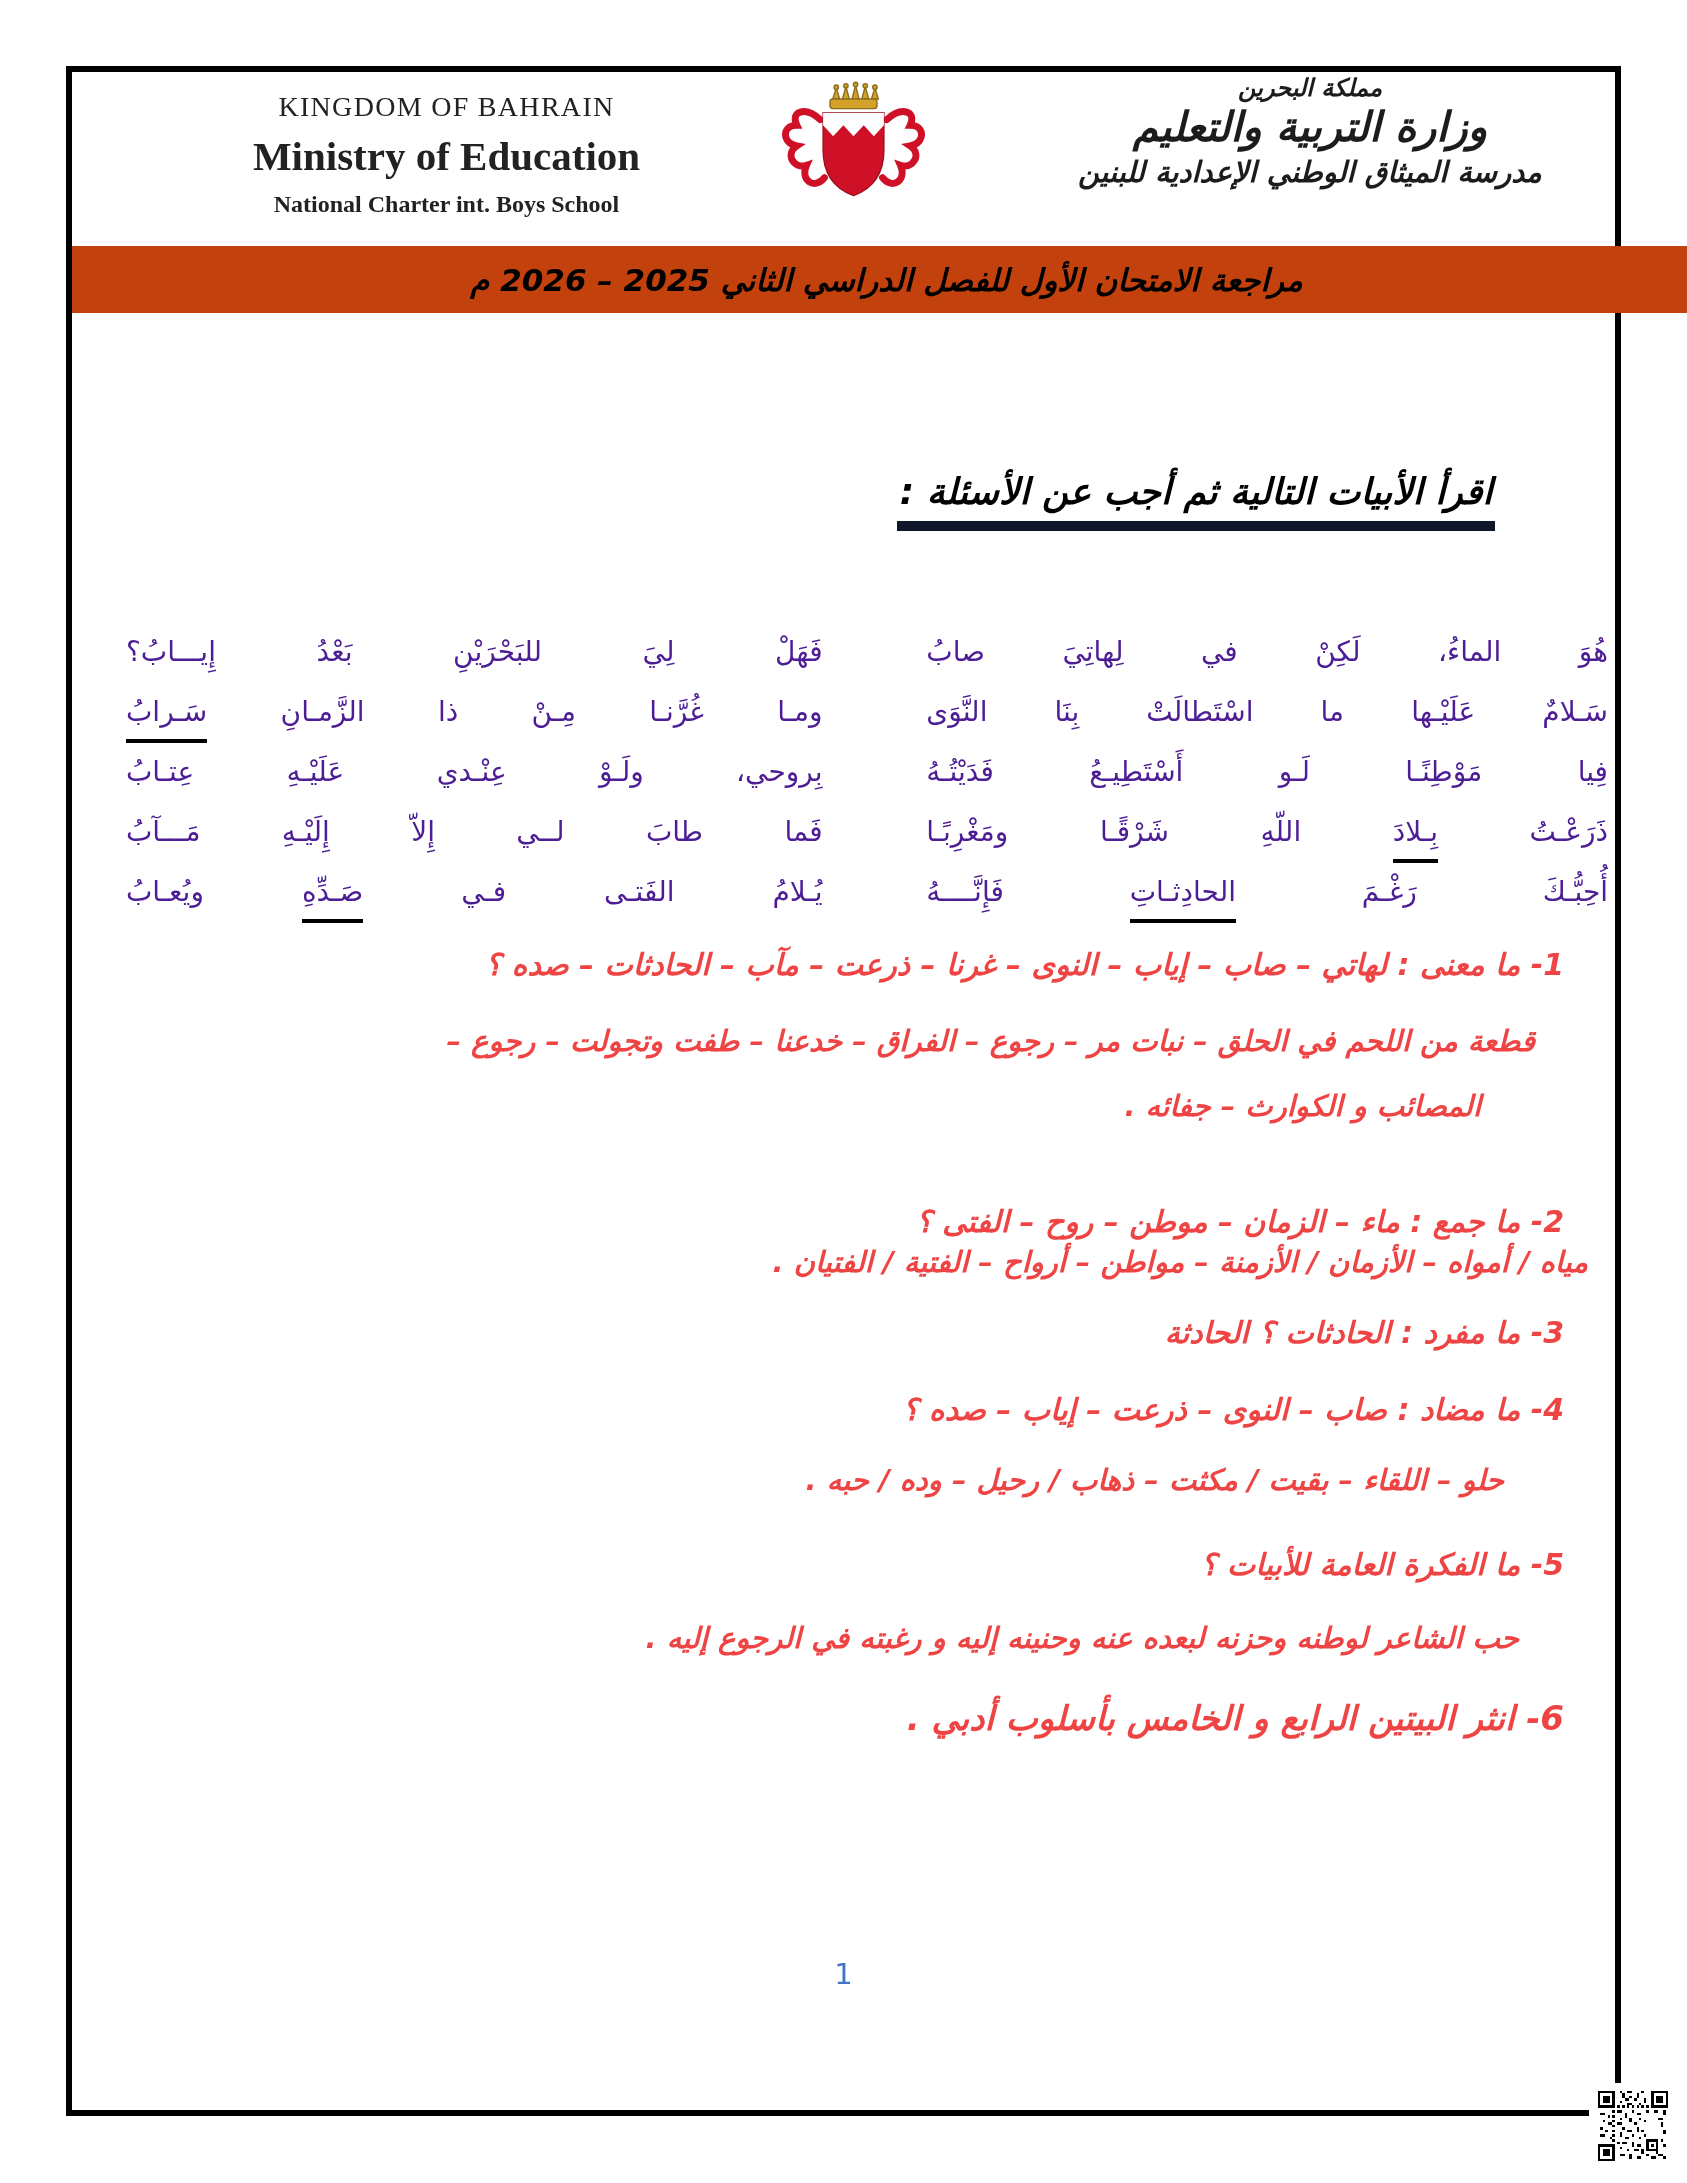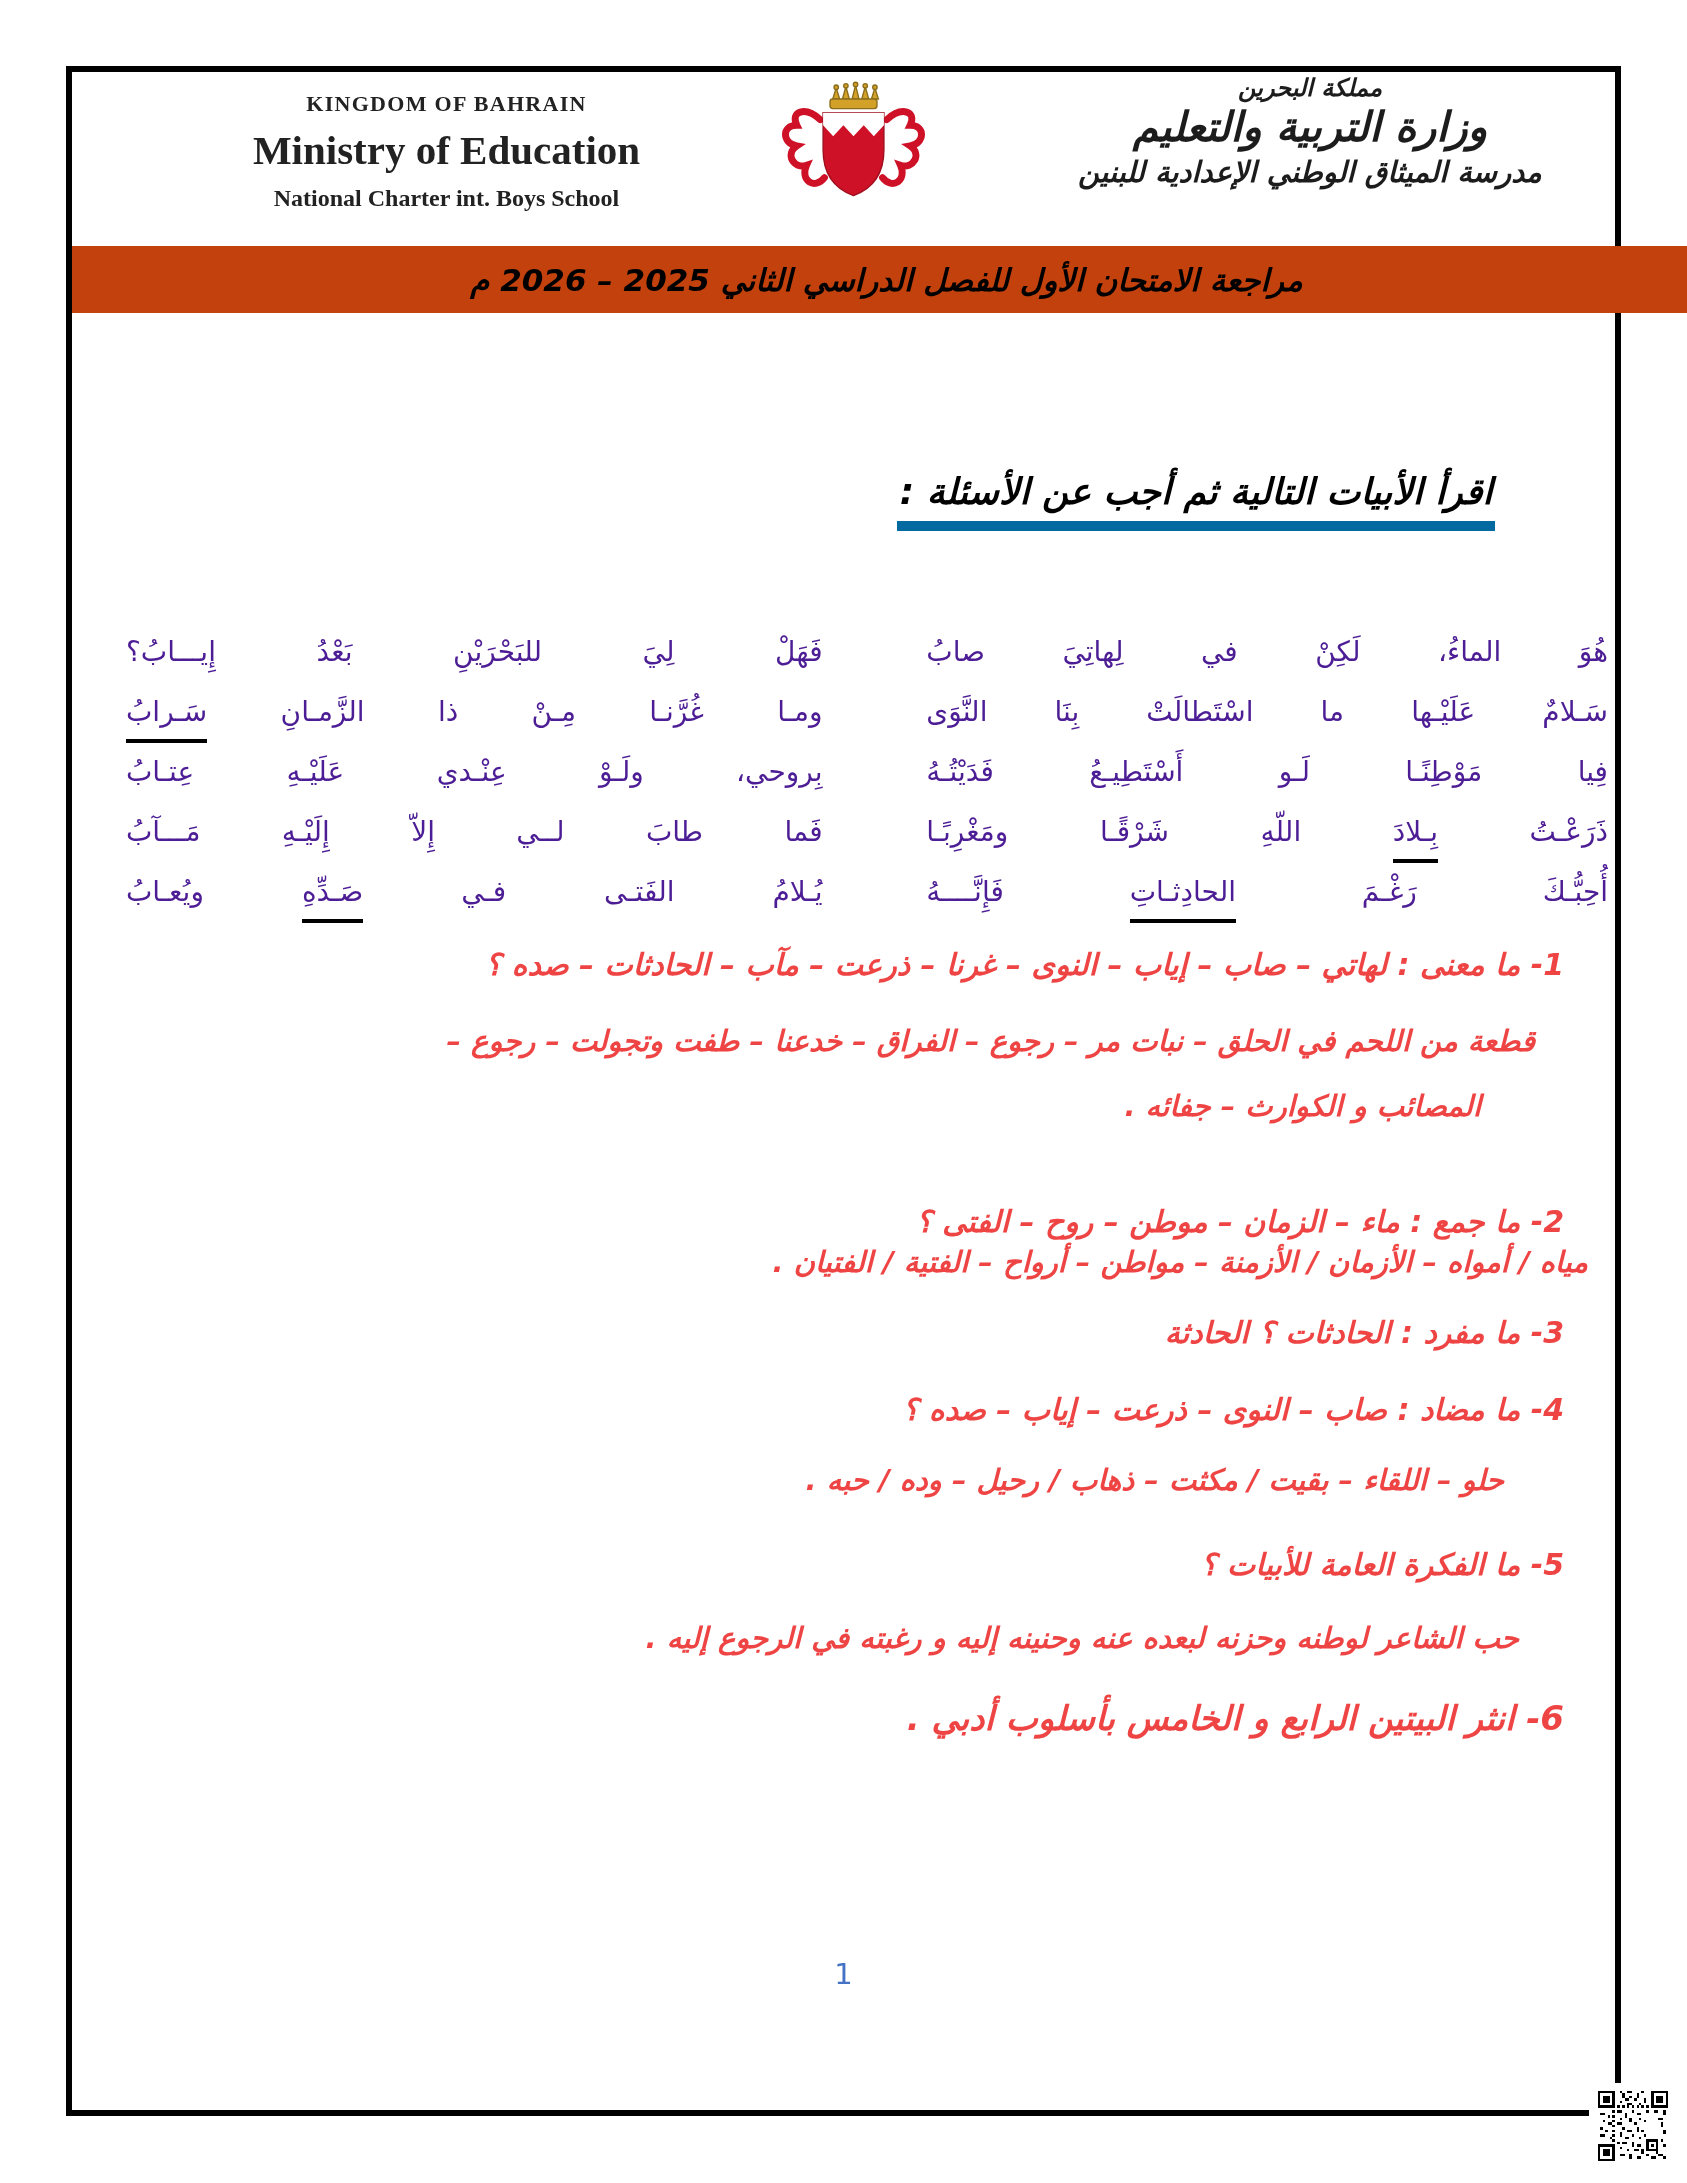--- a/index.html
+++ b/index.html
@@ -10,21 +10,21 @@
   
   .frame{
     position:absolute;left:66px;top:66px;width:1555px;height:2050px;
     box-sizing:border-box;border:6px solid #000;background:transparent;
   }
   
   .hdr-en{
     position:absolute;left:142px;top:91px;width:609px;text-align:center;
     font-family:"Liberation Serif",serif;color:#222;
   }
-  .hdr-en .l1{font-size:22px;font-weight:bold;letter-spacing:1.3px;text-align:center;}
+  .hdr-en .l1{font-size:28px;font-weight:normal;letter-spacing:1.3px;text-align:center;}
   .hdr-en .l2{font-size:41px;font-weight:600;margin-top:9.3px;}
   .hdr-en .l3{font-size:24px;font-weight:600;margin-top:10.6px;}
   .emblem{position:absolute;left:769px;top:81px;width:169px;height:152px;}
   .hdr-ar{
     position:absolute;left:1019px;top:74px;width:582px;text-align:center;direction:rtl;
     color:#1c1c1c;
     font-style:italic;
   }
   .hdr-ar .l1{font-size:24px;font-weight:bold;}
   .hdr-ar .l2{font-size:41px;font-weight:bold;margin-top:1.3px;}
@@ -34,21 +34,21 @@
     position:absolute;left:72px;top:246px;width:1629px;height:67px;
     background:#c2410c;display:flex;align-items:center;justify-content:center;
   }
   .banner .txt{
     direction:rtl;font-size:31px;font-weight:bold;font-style:italic;white-space:nowrap;
   }
   
   .sec-title{
     position:absolute;right:192px;top:471px;direction:rtl;white-space:nowrap;
     font-size:36px;font-weight:bold;font-style:italic;
-    border-bottom:10px solid #0369a1;padding:0 2.6px 9.3px 2.6px;
+    border-bottom:10px solid #0f172a;padding:0 2.6px 9.3px 2.6px;
   }
   
   .poem{position:absolute;left:126px;top:621px;width:1482px;direction:rtl;}
   .poem-row{display:flex;justify-content:space-between;height:60px;align-items:center;}
   .hemistich{
     font-size:28px;color:#4c1d95;white-space:nowrap;
     text-align:justify;text-align-last:justify;
   }
   .hemistich.rgt{width:46%;}
   .hemistich.lft{width:47%;}

